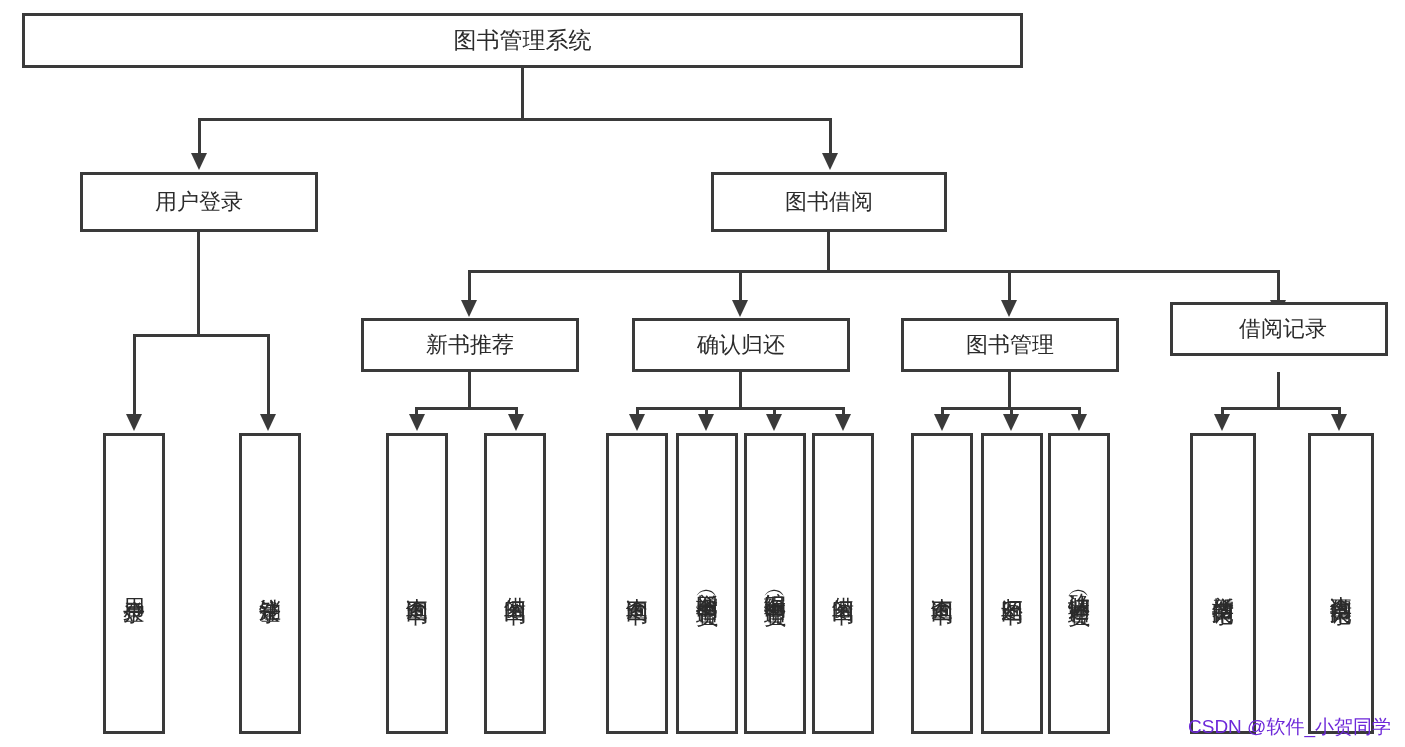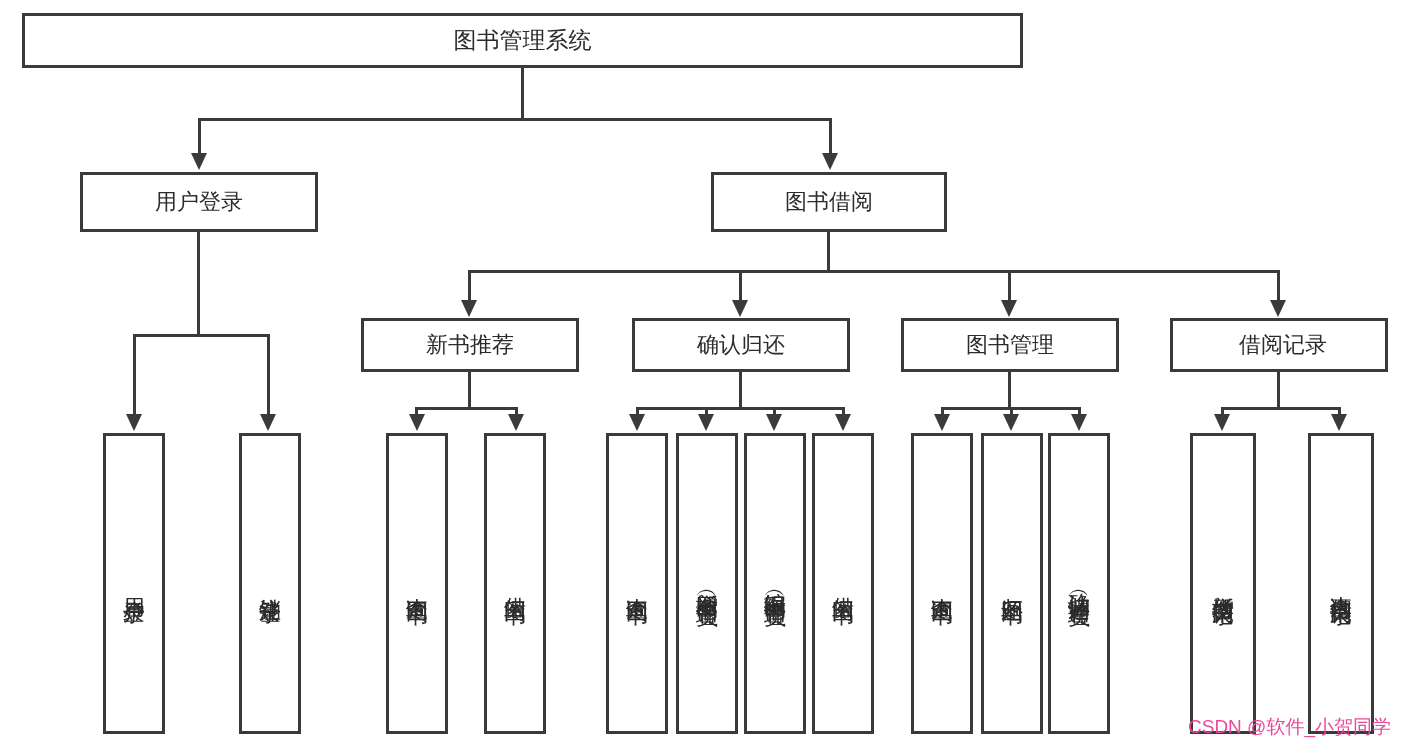--- a/index.html
+++ b/index.html
@@ -59,21 +59,21 @@
     position: absolute;
     width: 0;
     height: 0;
     border-left: 8px solid transparent;
     border-right: 8px solid transparent;
     border-top: 17px solid #3a3a3a;
   }
   
   #watermark {
     position: absolute;
-    color: #ec4899;
+    color: #6d28d9;
     font-size: 19px;
     white-space: nowrap;
     user-select: none;
   }
 </style>
 </head>
 <body>
 
 <div id="canvas">
 
@@ -115,21 +115,21 @@
 
   <div class="node level2" style="left:361px; top:318px; width:218px; height:54px;">
     <span class="label">新书推荐</span>
   </div>
   <div class="node level2" style="left:632px; top:318px; width:218px; height:54px;">
     <span class="label">确认归还</span>
   </div>
   <div class="node level2" style="left:901px; top:318px; width:218px; height:54px;">
     <span class="label">图书管理</span>
   </div>
-  <div class="node level2" style="left:1170px; top:318px; width:218px; height:54px;padding-left:8px;">
+  <div class="node level2" style="left:1170px; top:302px; width:218px; height:54px;padding-left:8px;">
     <span class="label">借阅记录</span>
   </div>
 
   <div class="conn vline" style="left:468px; top:372px; width:3px; height:38px;"></div>
   <div class="conn hline" style="left:415px; top:407px; width:103px; height:3px;"></div>
   <div class="conn vline" style="left:415px; top:407px; width:3px; height:9px;"></div>
   <div class="arrow" style="left:409px; top:414px;"></div>
   <div class="conn vline" style="left:515px; top:407px; width:3px; height:9px;"></div>
   <div class="arrow" style="left:508px; top:414px;"></div>
 

